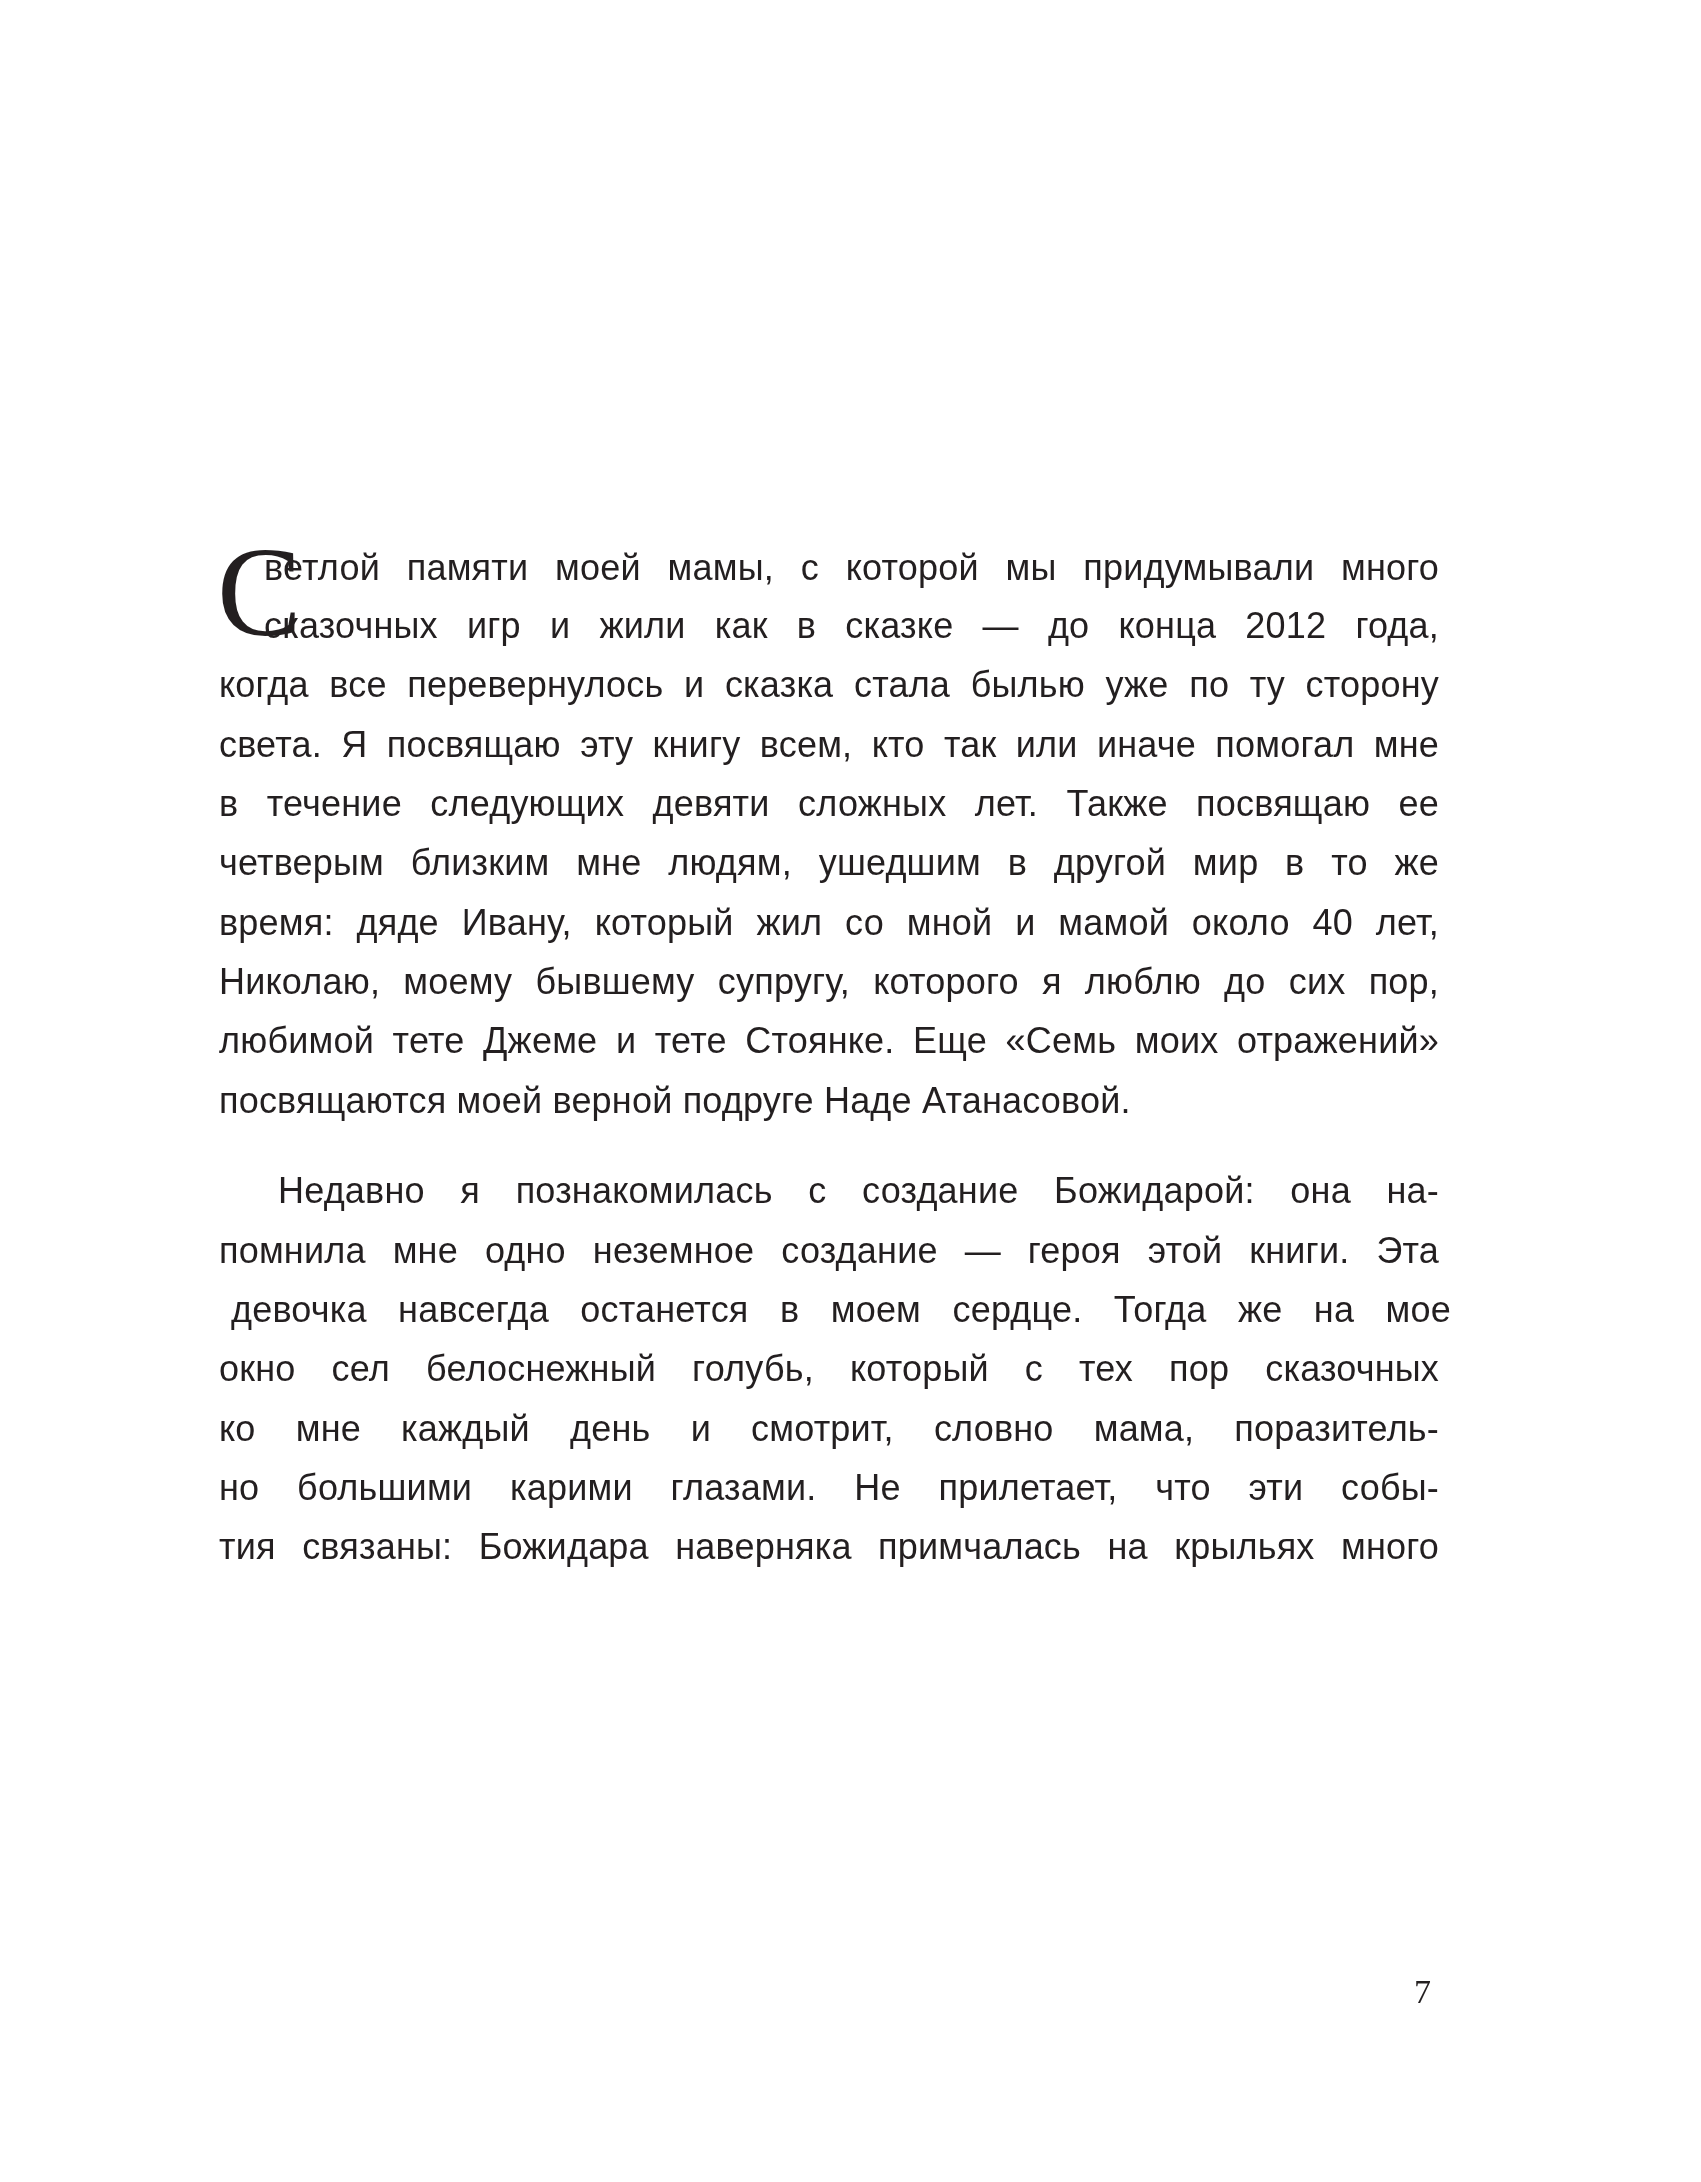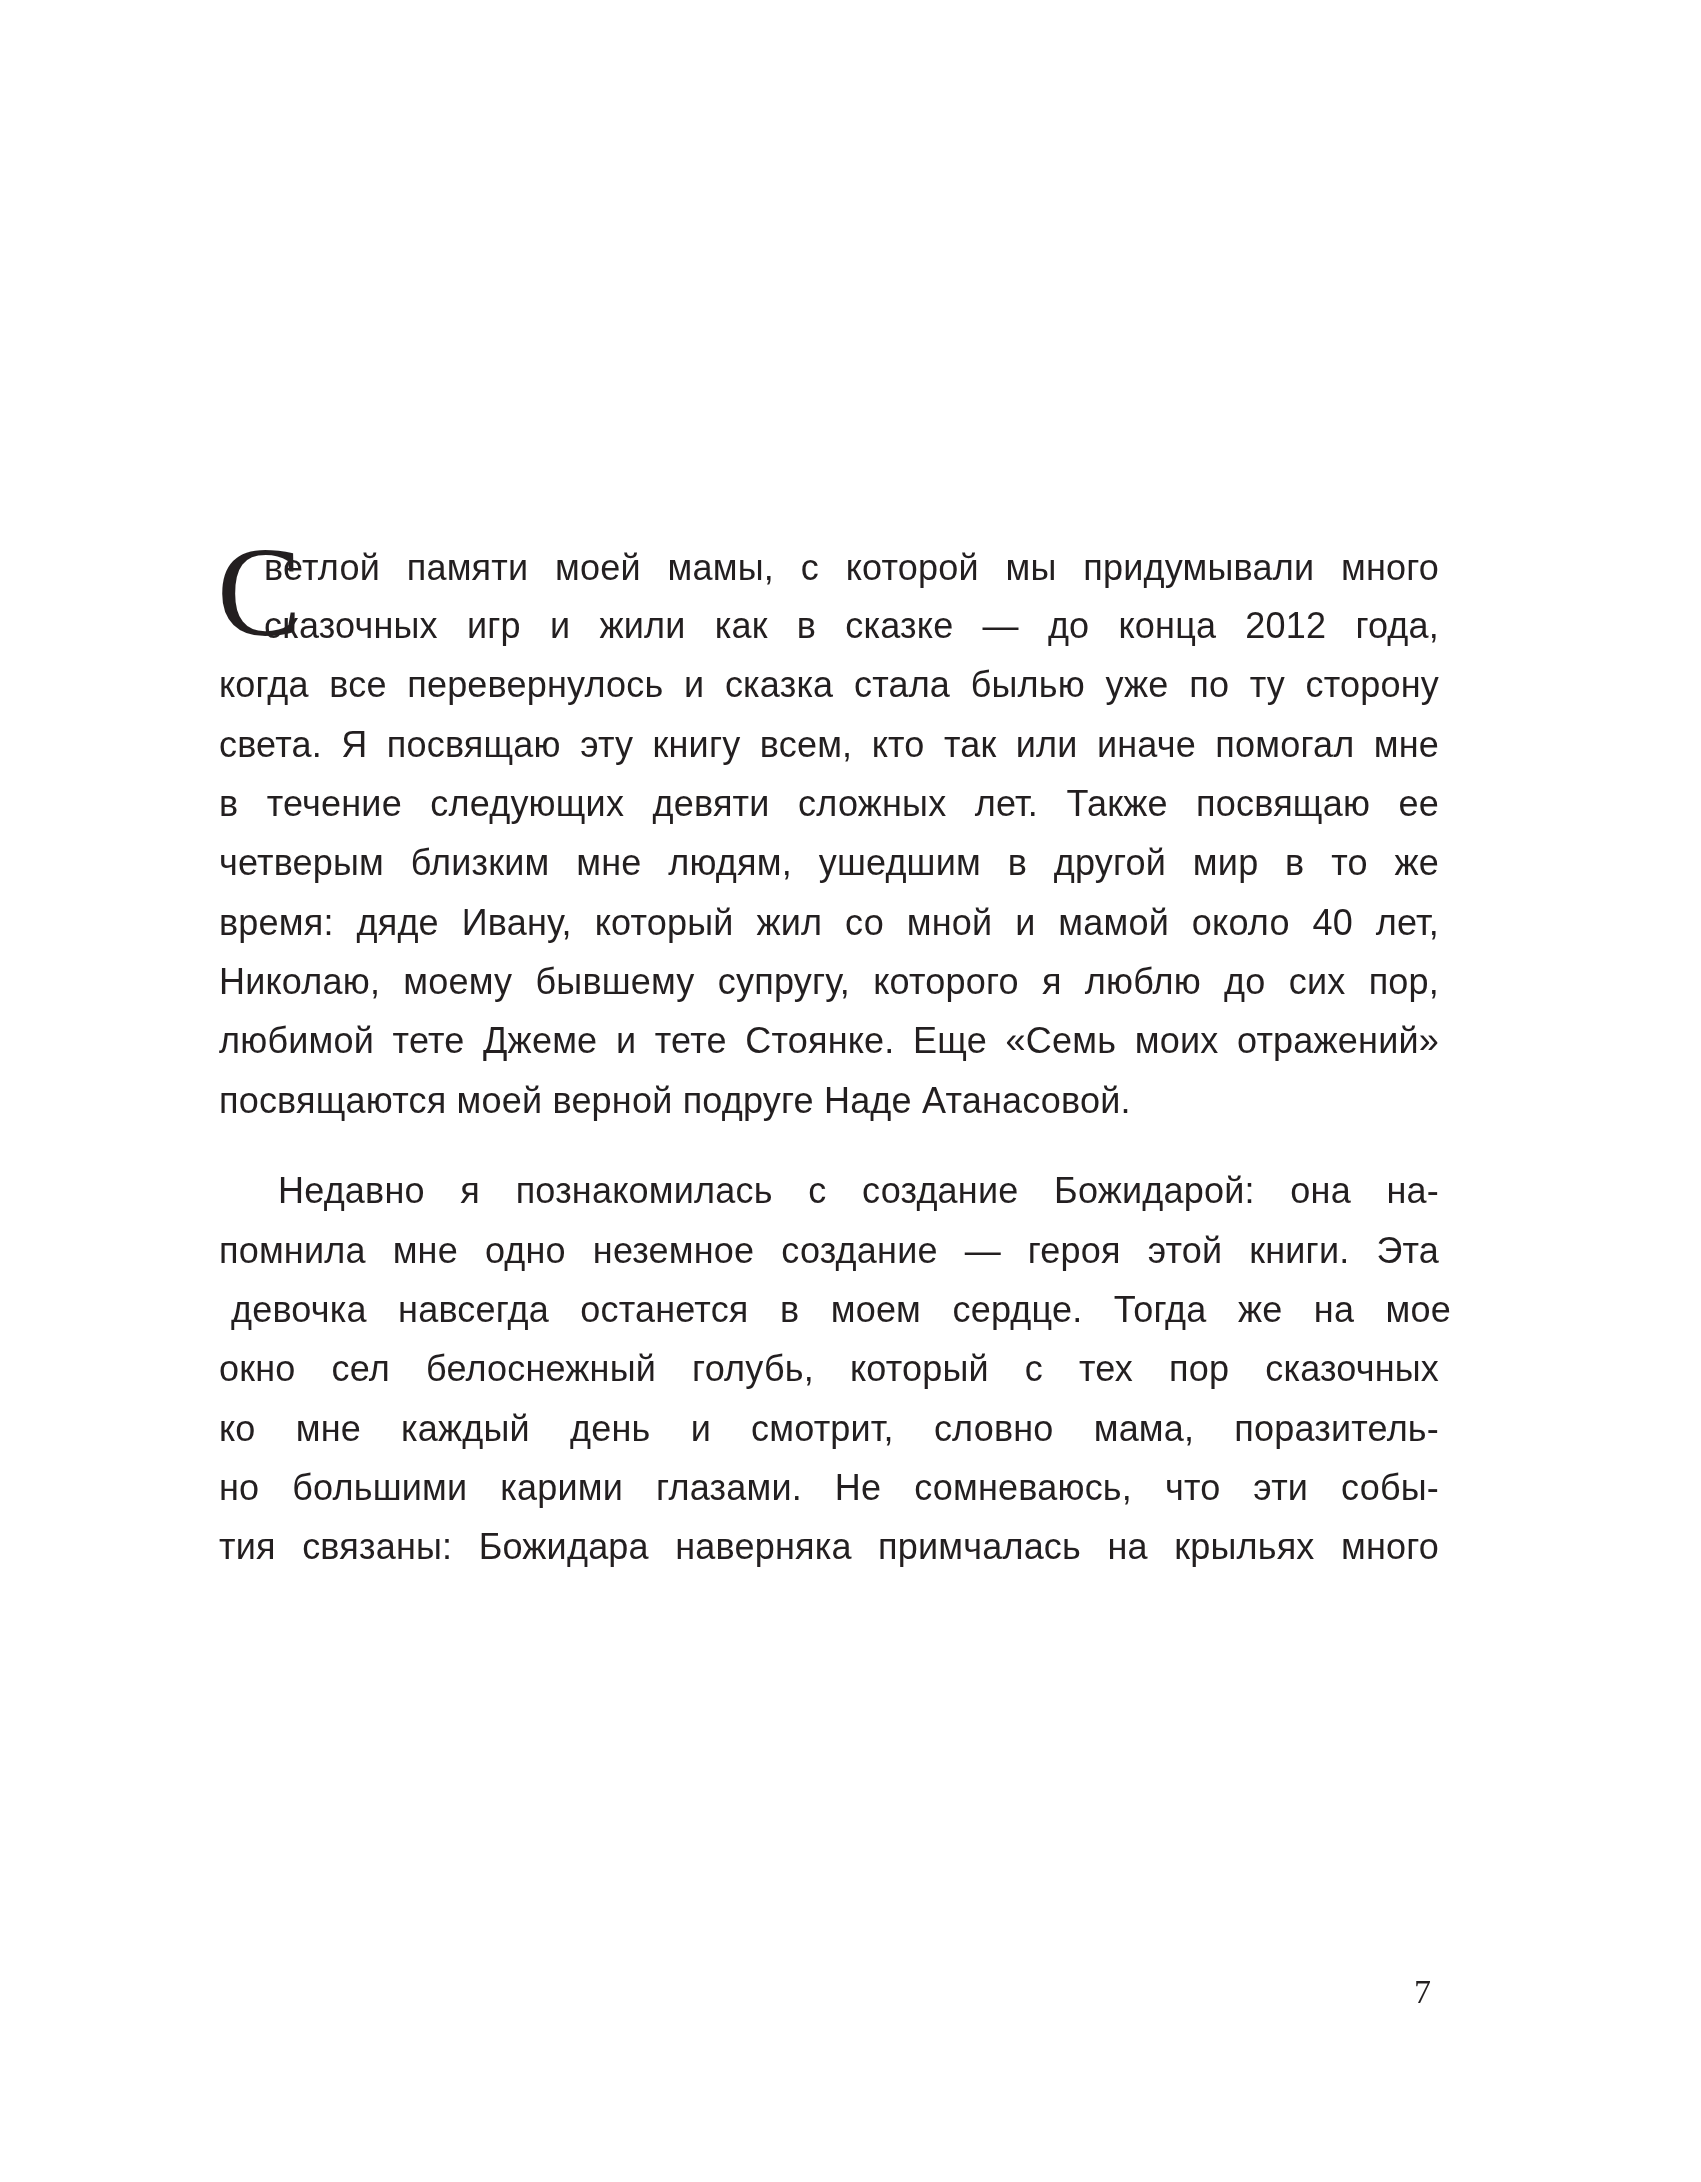--- a/index.html
+++ b/index.html
@@ -82,20 +82,20 @@
     <div class="line" style="top:1015px;">любимой тете Джеме и тете Стоянке. Еще «Семь моих отражений»</div>
     <div class="line last" style="top:1075px;">посвящаются моей верной подруге Наде Атанасовой.</div>
   </div>
 
   <div>
     <div class="line indent-para" style="top:1165px;">Недавно я познакомилась с создание Божидарой: она на-</div>
     <div class="line" style="top:1225px;">помнила мне одно неземное создание — героя этой книги. Эта</div>
     <div class="line" style="top:1284px;margin-left:12px;">девочка навсегда останется в моем сердце. Тогда же на мое</div>
     <div class="line" style="top:1343px;">окно сел белоснежный голубь, который с тех пор сказочных</div>
     <div class="line" style="top:1403px;">ко мне каждый день и смотрит, словно мама, поразитель-</div>
-    <div class="line" style="top:1462px;">но большими карими глазами. Не сомневаюсь, что эти собы-</div>
+    <div class="line" style="top:1462px;">но большими карими глазами. Не прилетает, что эти собы-</div>
     <div class="line" style="top:1521px;">тия связаны: Божидара наверняка примчалась на крыльях много</div>
   </div>
 
   <div class="page-number">7</div>
 
 </div>
 
 
 </body></html>

